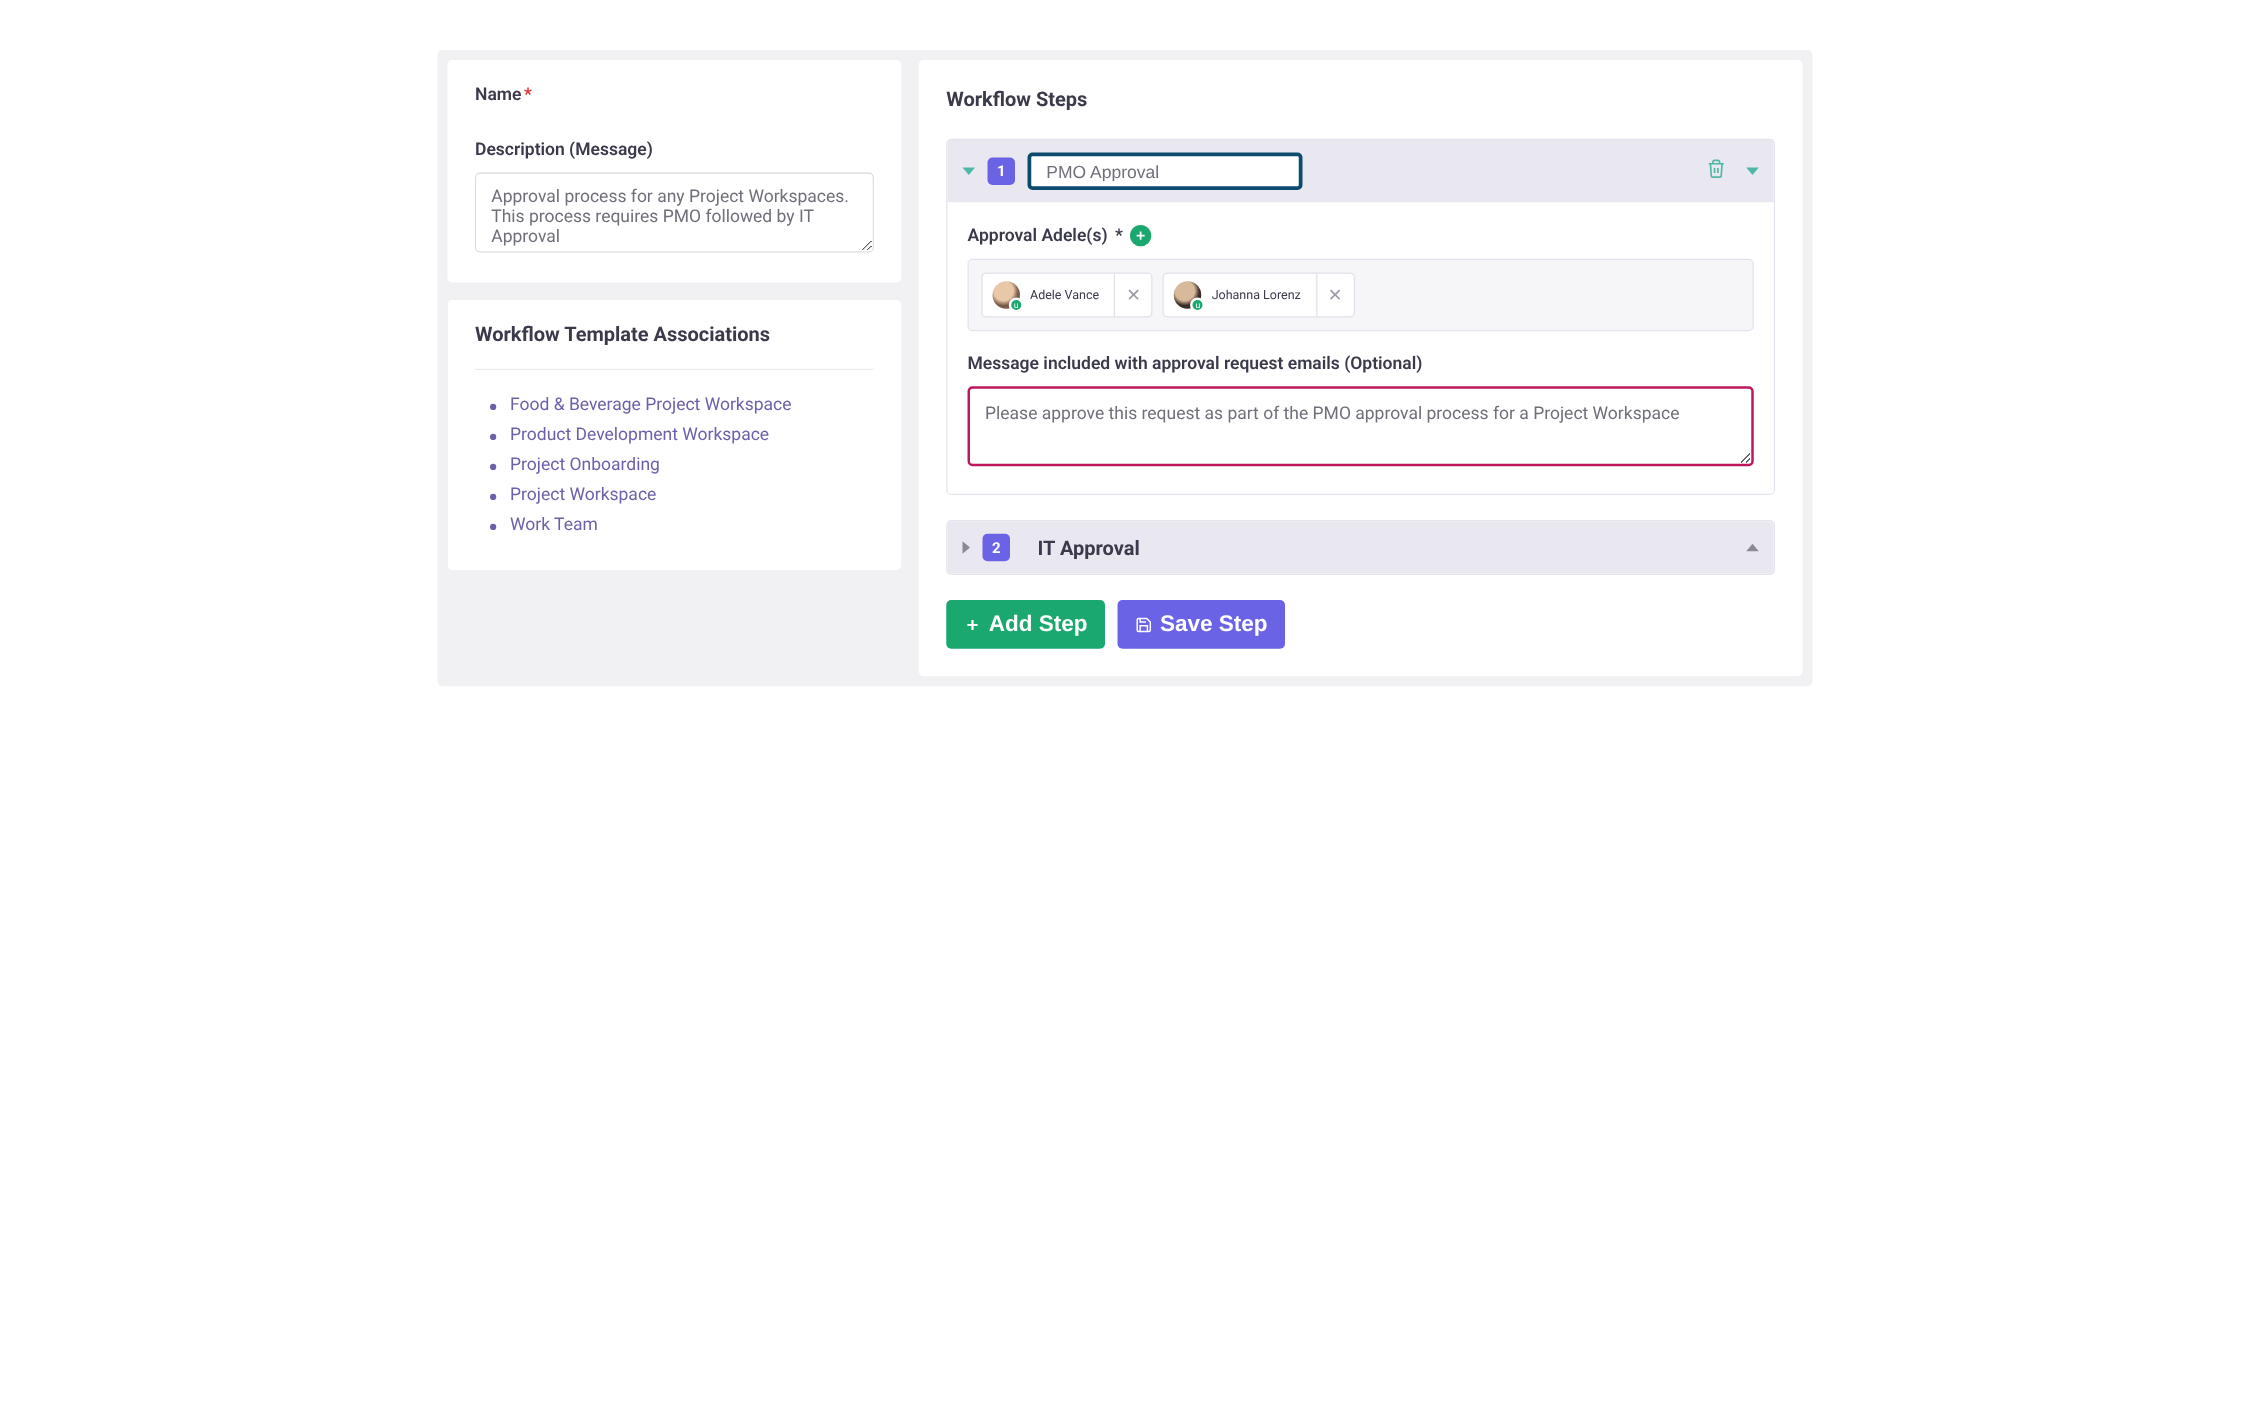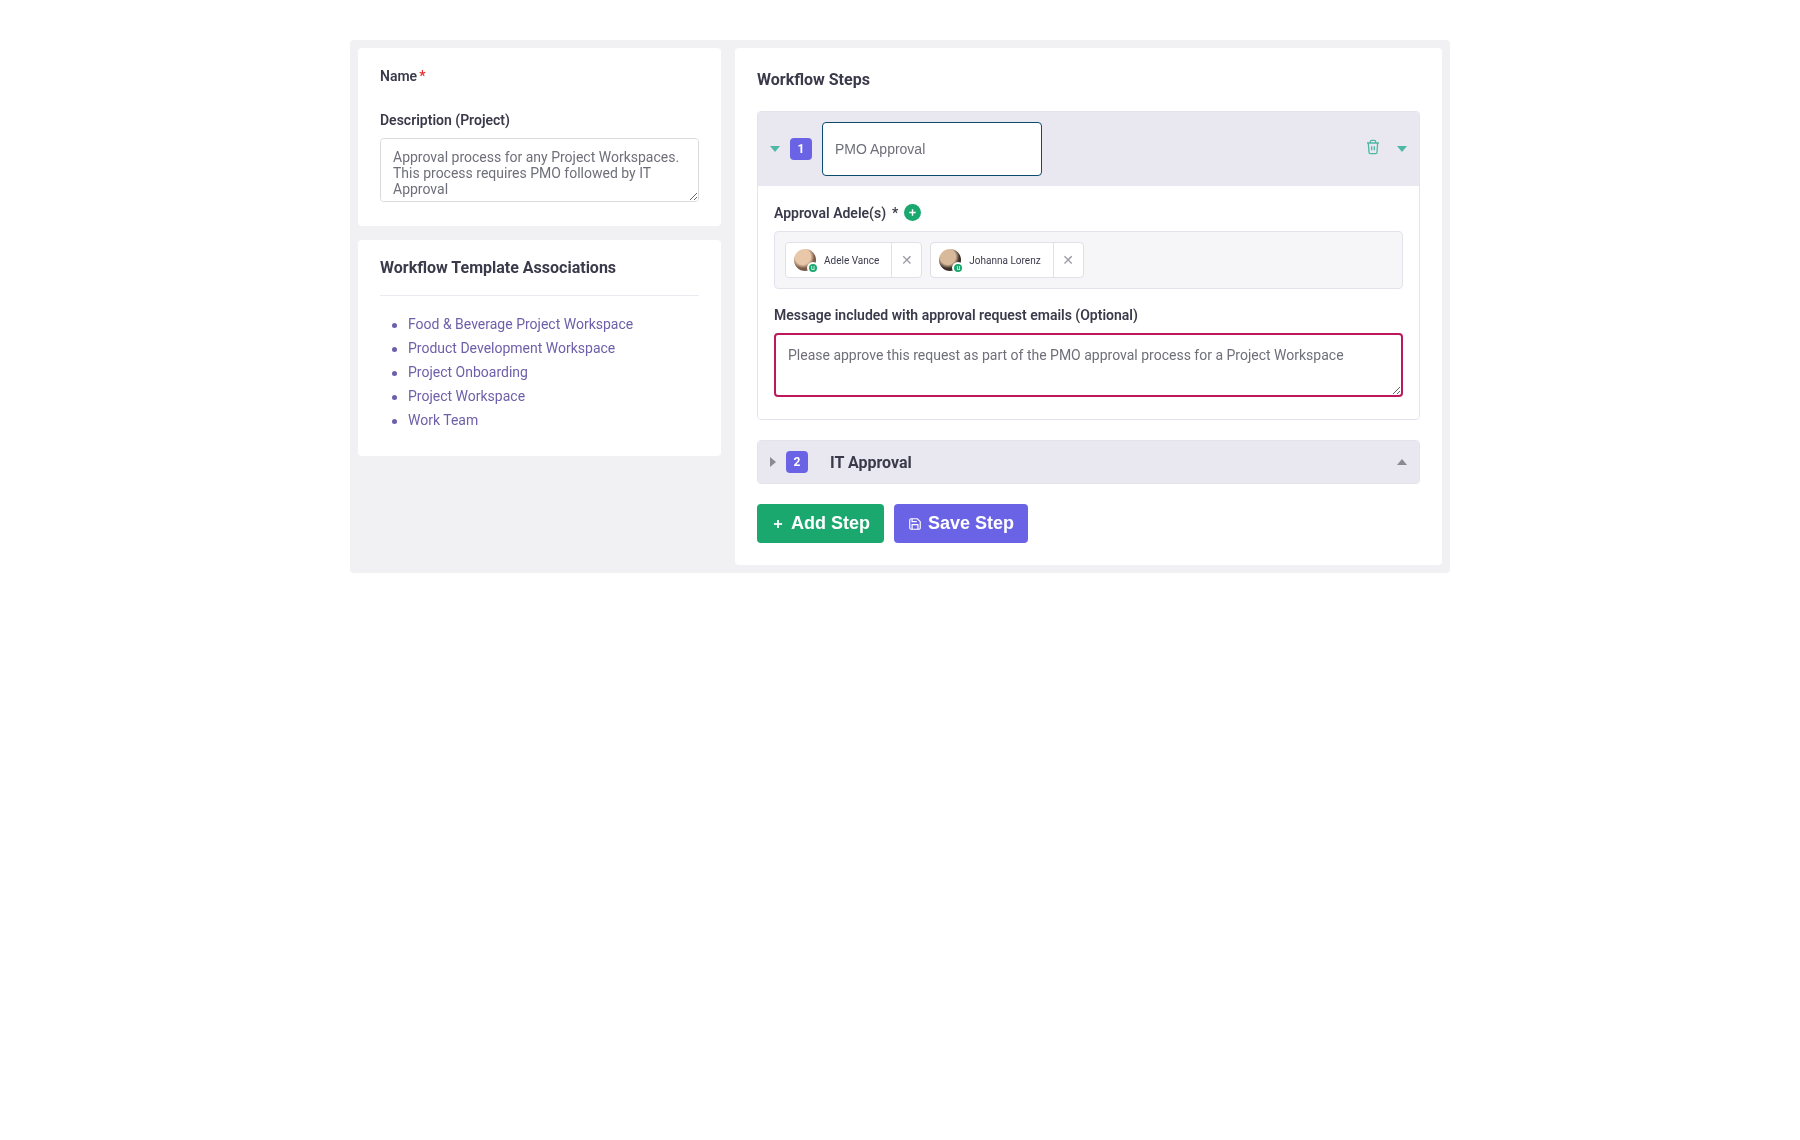--- a/index.html
+++ b/index.html
@@ -130,23 +130,23 @@
     color: #fff;
     border-radius: 4px;
     font-size: 12px;
     font-weight: 700;
     display: flex;
     align-items: center;
     justify-content: center;
   }
   .step-name-input {
     flex: 0 0 220px;
-    border: 1px solid #0c4a6e;
-    border-radius: 4px;
-    padding: 18px 12px;
+    border: 3px solid #0c4a6e;
+    border-radius: 4px;
+    padding: 4px 12px;
     font-size: 14px;
     color: #6f6f7a;
     background: #fff;
   }
   .step-name-static {
     font-size: 16px;
     font-weight: 700;
     color: #3b3a4b;
     margin-left: 12px;
     flex: 1;
@@ -261,21 +261,21 @@
 <div class="outer">
 
   <div class="left-col">
     <div class="card">
       <label class="field-label">
         <span>Name</span><span class="req">*</span>
       </label>
 
       <div style="height:18px"></div>
 
-      <label class="field-label">Description (Project)</label>
+      <label class="field-label">Description (Message)</label>
       <textarea class="textarea" style="">Approval process for any Project Workspaces. This process requires PMO followed by IT Approval</textarea>
     </div>
 
     <div class="card pad-sm">
       <div class="section-title">Workflow Template Associations</div>
       <div class="assoc-list">
         <ul>
           <li>Food &amp; Beverage Project Workspace</li>
           <li>Product Development Workspace</li>
           <li>Project Onboarding</li>

